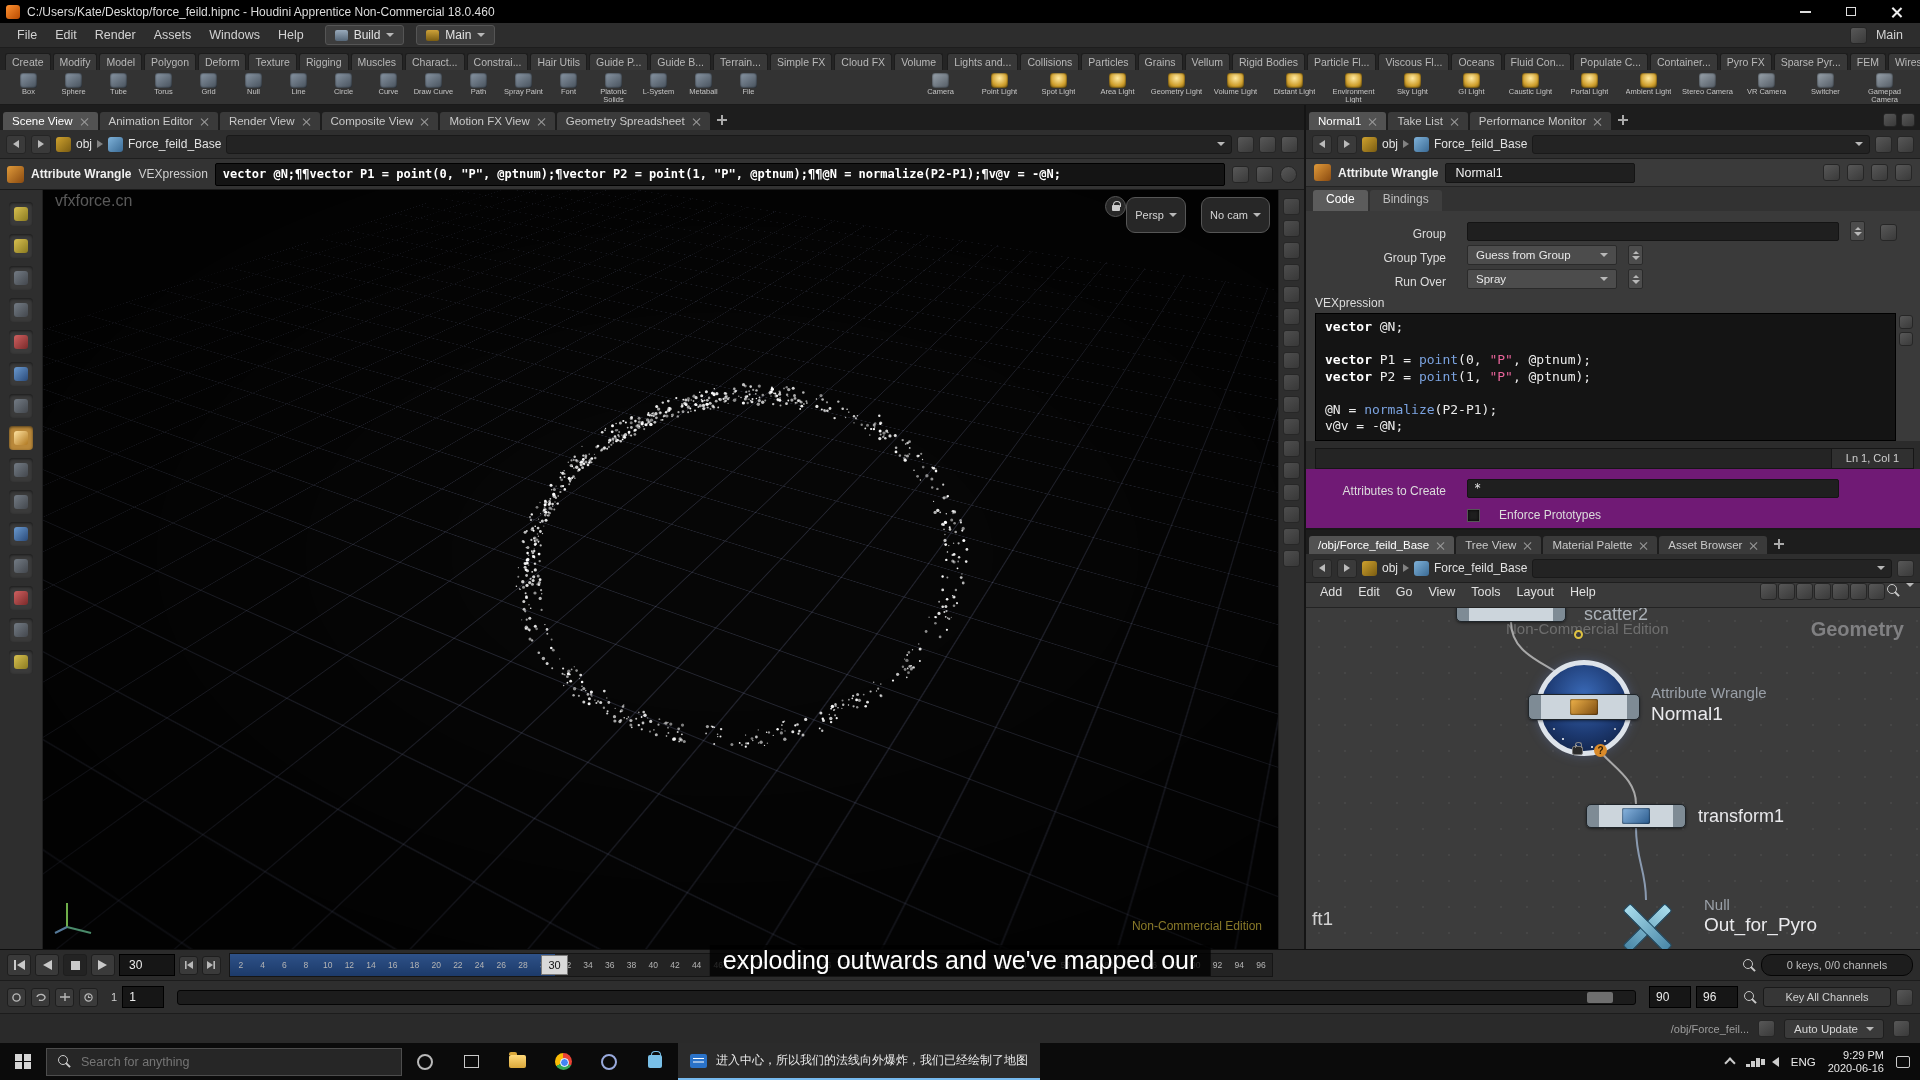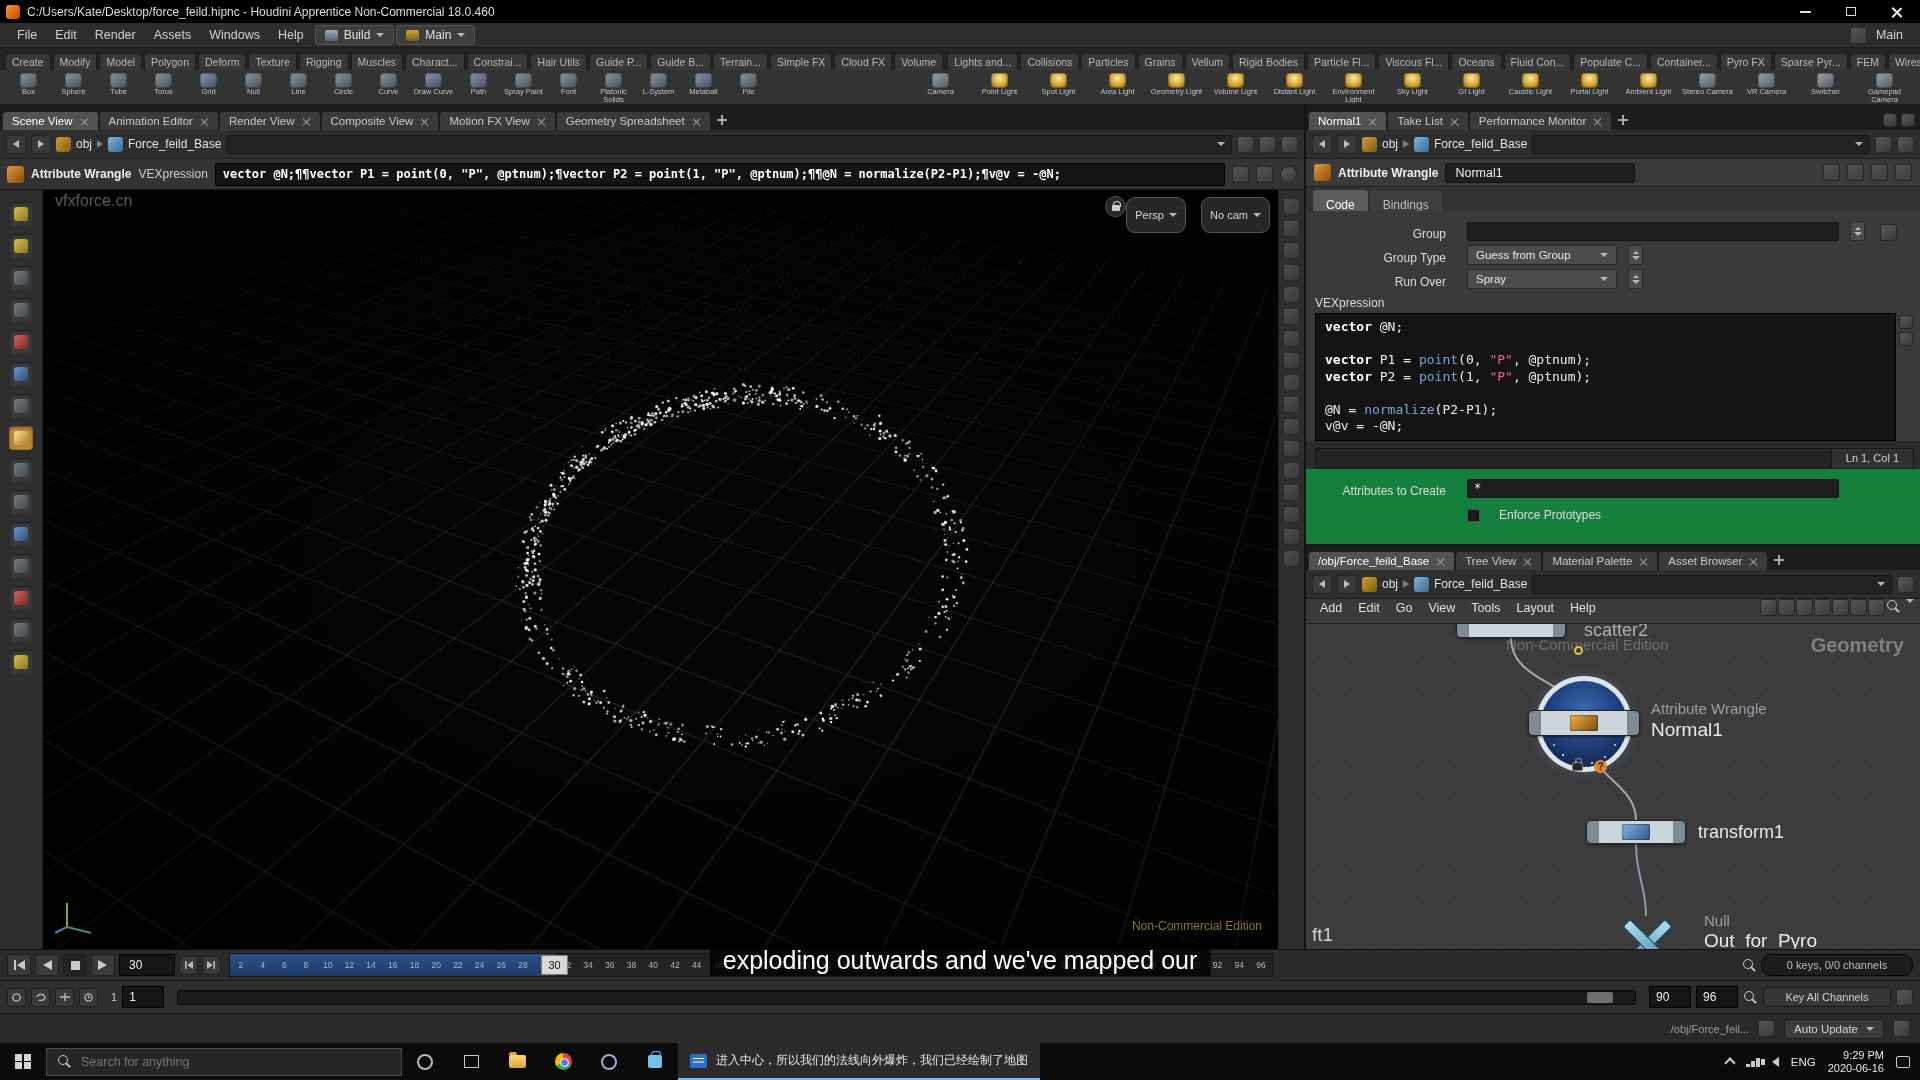--- a/index.html
+++ b/index.html
@@ -16,21 +16,21 @@
   .ic-min{width:11px;height:2px;background:#ddd}
   .ic-max{width:10px;height:9px;border:1.5px solid #ddd}
   .ic-close{position:relative;width:12px;height:12px}
   .ic-close::before,.ic-close::after{content:"";position:absolute;left:5px;top:0;width:1.6px;height:13px;background:#eee}
   .ic-close::before{transform:rotate(45deg)}.ic-close::after{transform:rotate(-45deg)}
 
   
   .menubar{height:25px;background:#2d2d2d;border-bottom:1px solid #1d1d1d;display:flex;align-items:center;padding:0 8px}
   .mitem{padding:3px 9px;font-size:12.5px;color:#d2d2d2}
   .chip{display:flex;align-items:center;gap:6px;background:#3d3d3d;border:1px solid #555;border-radius:3px;
-        padding:2px 9px;margin-left:2px;font-size:12px;color:#e2e2e2}
+        padding:2px 9px;margin-left:12px;font-size:12px;color:#e2e2e2}
   .chip .cico{width:13px;height:11px;background:linear-gradient(#9ab,#567);border-radius:2px;flex:none}
   .cd{width:0;height:0;border-left:4px solid transparent;border-right:4px solid transparent;border-top:4px solid #b8b8b8}
   .cu{width:0;height:0;border-left:3px solid transparent;border-right:3px solid transparent;border-bottom:3px solid #b8b8b8}
   .menubar .spacer,.rowsp{flex:1}
 
   
   .shelftabs{height:22px;background:#242424;display:flex;align-items:flex-end;padding:0 5px;gap:2px;overflow:hidden}
   .stab{background:#383838;border:1px solid #1c1c1c;border-bottom:none;border-radius:3px 3px 0 0;
         padding:2px 6px;font-size:10.5px;color:#b8b8b8;white-space:nowrap}
   .shelftools{height:35px;background:#333;border-bottom:1px solid #1a1a1a;display:flex;padding:1px 6px;overflow:hidden}
@@ -99,42 +99,42 @@
   .padlock::before{content:"";position:absolute;left:1px;top:-4px;width:6px;height:5px;border:1.4px solid #ccc;border-bottom:none;border-radius:4px 4px 0 0}
   .axis{position:absolute;left:10px;bottom:14px}
 
   .rstrip{width:26px;flex:none;background:#2e2e2e;border-left:1px solid #1f1f1f;display:flex;flex-direction:column;align-items:center;gap:5px;padding-top:8px;overflow:hidden}
   .rslot{width:17px;height:17px;border-radius:3px;background:linear-gradient(145deg,#4e4e4e,#383838);border:1px solid #272727;flex:none}
 
   
   .paramheader{height:28px;background:#3a3a3a;border-bottom:1px solid #242424;display:flex;align-items:center;gap:7px;padding:0 8px;flex:none}
   .namefield{background:#1f1f1f;border:1px solid #141414;border-radius:2px;padding:2px 9px;font-size:12.5px;color:#f0f0f0;min-width:190px}
   .paramtabs{height:24px;background:#323232;display:flex;gap:2px;padding:3px 7px 0;flex:none}
-  .parmtab{padding:8px 13px;background:#3e3e3e;border-radius:3px 3px 0 0;font-size:12px;color:#bdbdbd}
+  .parmtab{padding:2px 13px;background:#3e3e3e;border-radius:3px 3px 0 0;font-size:12px;color:#bdbdbd}
   .parmtab.active{background:#5c5c5c;color:#fff}
   .paramsbody{background:#3a3a3a;padding:6px 10px 2px;flex:none}
   .prow{display:flex;align-items:flex-end;height:24px;gap:11px}
   .plab{width:140px;flex:none;text-align:right;padding-right:10px;font-size:12px;color:#dcdcdc;white-space:nowrap}
   .pfield{height:19px;background:#1f1f1f;border:1px solid #141414;border-radius:2px}
   .pfield.grp{width:372px}
   .dropdown{display:flex;align-items:center;gap:10px;background:#4c4c4c;border:1px solid #2a2a2a;border-radius:2px;height:20px;
             padding:0 8px;font-size:11.5px;color:#e8e8e8;white-space:nowrap}
   .spin{width:15px;height:20px;background:#4c4c4c;border:1px solid #2a2a2a;border-radius:2px;display:flex;flex-direction:column;align-items:center;justify-content:center;gap:2px}
   .vexlabelrow{padding:5px 0 3px 9px;font-size:12px;color:#dcdcdc;background:#3a3a3a;flex:none}
   .editorrow{display:flex;background:#3a3a3a;padding:0 6px 0 9px;flex:none}
   .codeeditor{flex:1;height:128px;background:#141414;border:1px solid #000;padding:5px 9px;
               font-family:"DejaVu Sans Mono",monospace;font-size:13px;line-height:16.5px;color:#ececec;overflow:hidden}
   .codeline{min-height:16.5px;white-space:pre}
   .c-kw{color:#ffffff;font-weight:bold}
   .c-fn{color:#7ba3e0}
   .c-str{color:#e8649a}
   .edside{width:18px;display:flex;flex-direction:column;gap:3px;padding:2px 0 0 3px}
   .lnrow{margin:7px 6px 0 9px;height:21px;background:#242424;border:1px solid #161616;display:flex;justify-content:flex-end;background-clip:padding-box}
   .lnbox{background:#303030;border-left:1px solid #161616;padding:3px 14px;font-size:11px;color:#d0d0d0}
-  .attrsbody{background:#15803d;padding:5px 10px 22px;flex:none}
+  .attrsbody{background:#701a75;padding:5px 10px 6px;flex:none}
   .starfield{width:372px;height:19px;background:#1f1f1f;border:1px solid #141414;border-radius:2px;
              font-family:"DejaVu Sans Mono",monospace;font-size:12px;color:#e8e8e8;padding:1px 6px}
   .cb{width:13px;height:13px;background:#1e1e1e;border:1px solid #555;box-shadow:inset 0 0 3px #000;flex:none}
   .cblab{font-size:12px;color:#dcdcdc;margin-left:8px}
 
   
   .netsection{flex:1;display:flex;flex-direction:column;border-top:2px solid #181818;min-height:0}
   .netmenubar{height:25px;background:#3a3a3a;border-bottom:1px solid #232323;display:flex;align-items:flex-start;gap:1px;padding:0 6px;flex:none}
   .nmenu{padding:2px 8px;font-size:12.5px;color:#e0e0e0}
   .netcanvas{flex:1;position:relative;background:#3c3c3c;overflow:hidden;

